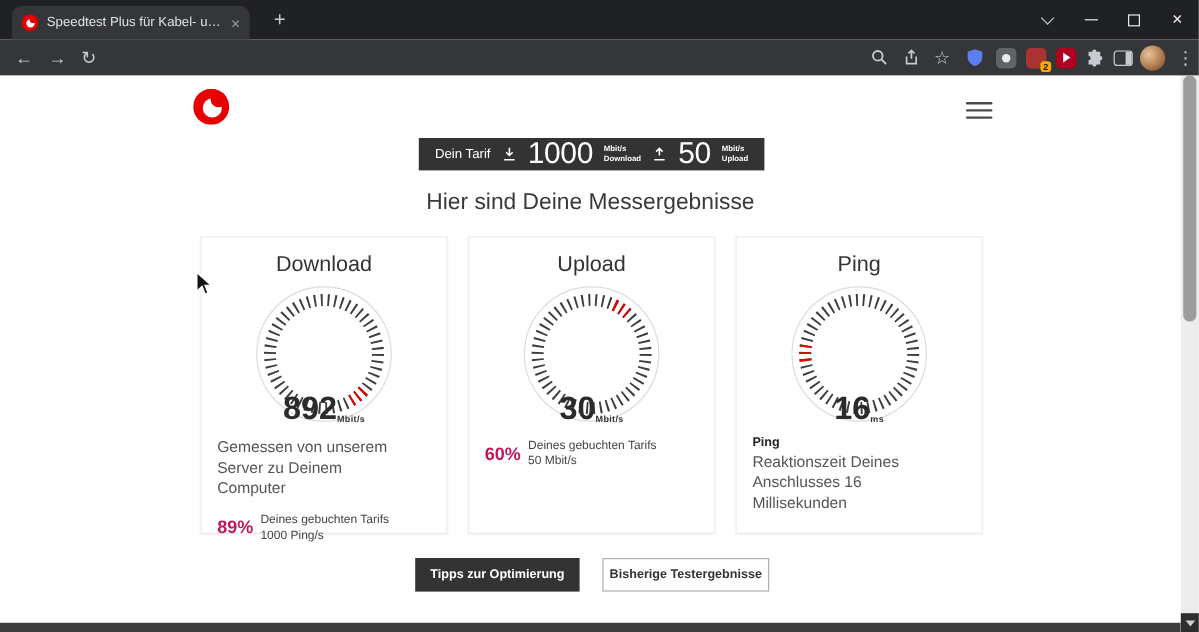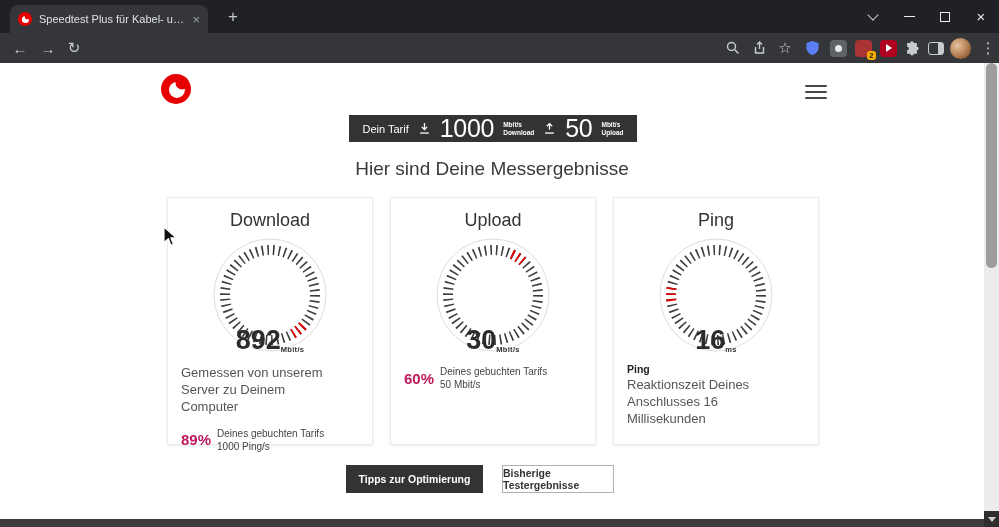--- a/index.html
+++ b/index.html
@@ -67,21 +67,21 @@
   .result-info { width:100%; padding:0 13px; margin-top:9px; }
   .result-title { font-size:10.5px; font-weight:bold; color:#222; }
   .result-desc { font-size:13px; color:#555; line-height:1.3; margin-top:2px; max-width:160px; }
   .percent-row { width:100%; padding:0 13px; margin-top:11px; display:flex; align-items:center; gap:6px; }
   .percent { font-size:15px; font-weight:bold; color:#be185d; }
   .percent-desc { font-size:10px; color:#444; line-height:1.3; }
 
   .btn-primary { position:absolute; left:346px; top:402px; width:137px; height:28px; background:#333;
                  color:#fff; font-size:10.5px; font-weight:bold; display:flex; align-items:center;
                  justify-content:center; cursor:pointer; }
-  .btn-secondary { position:absolute; left:502px; top:402px; width:112px; height:28px; background:#fff;
+  .btn-secondary { position:absolute; left:502px; top:402px; width:139px; height:28px; background:#fff;
                    border:1px solid #b0b0b0; color:#333; font-size:10.5px; font-weight:bold;
                    display:flex; align-items:center; justify-content:center; cursor:pointer; }
   .footer-strip { position:absolute; left:0; top:456px; width:984px; height:8px; background:#3c3c3c; }
 
   
   .scrollbar { position:absolute; right:0; top:63px; width:15px; height:464px; background:#ececec; }
   .scroll-thumb { position:absolute; left:2px; top:0; width:11px; height:205px; background:#9d9d9d; border-radius:6px; }
   .scroll-down { position:absolute; left:0; bottom:0; width:15px; height:16px; background:#2e2e2e;
                  display:flex; align-items:center; justify-content:center; }
   .scroll-down-arrow { width:0; height:0; border-left:4px solid transparent; border-right:4px solid transparent;

